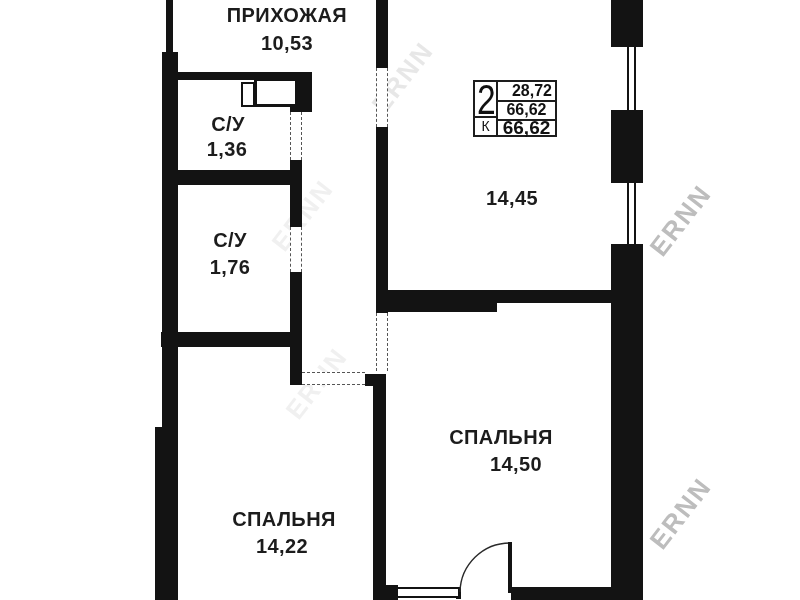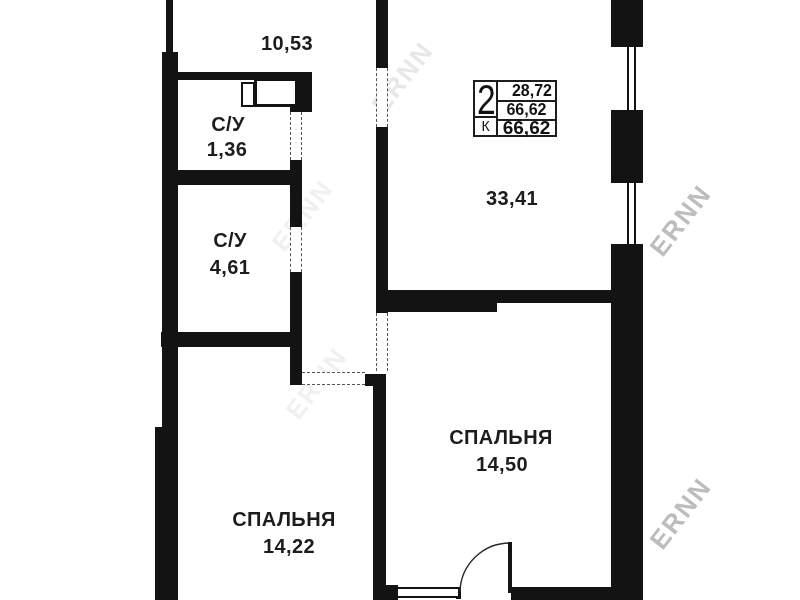--- a/index.html
+++ b/index.html
@@ -84,35 +84,36 @@
   <div class="w" style="left:456px;top:587px;width:5px;height:12px;"></div>
 
   <div class="fixture" style="left:241px;top:82px;width:14px;height:25px;border:2px solid #131313;"></div>
   <div class="fixture" style="left:254px;top:78px;width:44px;height:29px;border:3px solid #131313;"></div>
 
   <svg width="62" height="62" viewBox="0 0 62 62" style="position:absolute;left:454px;top:537px;">
     <path d="M 56 6 A 50 50 0 0 0 6 55" fill="none" stroke="#2a2a2a" stroke-width="1.4"></path>
     <rect x="54" y="5" width="4" height="51" fill="#131313"></rect>
   </svg>
 
+  <div class="rlabel" style="left:287px;top:4px;">ПРИХОЖАЯ</div>
   <div class="rlabel" style="left:287px;top:32px;text-align:center;">10,53</div>
 
   <div class="rlabel" style="left:228px;top:113px;">С/У</div>
   <div class="rlabel" style="left:227px;top:138px;">1,36</div>
 
   <div class="rlabel" style="left:230px;top:229px;">С/У</div>
-  <div class="rlabel" style="left:230px;top:256px;">4,61</div>
+  <div class="rlabel" style="left:230px;top:256px;">1,76</div>
 
-  <div class="rlabel" style="left:512px;top:187px;">33,41</div>
+  <div class="rlabel" style="left:512px;top:187px;">14,45</div>
 
   <div class="rlabel" style="left:501px;top:426px;">СПАЛЬНЯ</div>
-  <div class="rlabel" style="left:502px;top:453px;">14,50</div>
+  <div class="rlabel" style="left:516px;top:453px;">14,50</div>
 
   <div class="rlabel" style="left:284px;top:508px;">СПАЛЬНЯ</div>
-  <div class="rlabel" style="left:289px;top:535px;">14,22</div>
+  <div class="rlabel" style="left:282px;top:535px;">14,22</div>
 
   <div id="infobox">
     <div class="ln" style="left:21px;top:0;width:2px;height:100%;"></div>
     <div class="ln" style="left:23px;top:18px;right:0;height:2px;"></div>
     <div class="ln" style="left:23px;top:37px;right:0;height:2px;"></div>
     <div class="ln" style="left:0;top:34px;width:21px;height:2px;"></div>
 
     <div class="cell" style="left:0;top:0;width:21px;height:34px;line-height:36px;font-size:42px;font-weight:400;transform:scale(.8,1);">2</div>
     <div class="cell" style="left:0;top:36px;width:21px;height:17px;line-height:17px;font-size:14px;">К</div>
     <div class="cell" style="left:23px;top:0;width:68px;height:18px;line-height:18px;font-size:16px;font-weight:700;">28,72</div>

